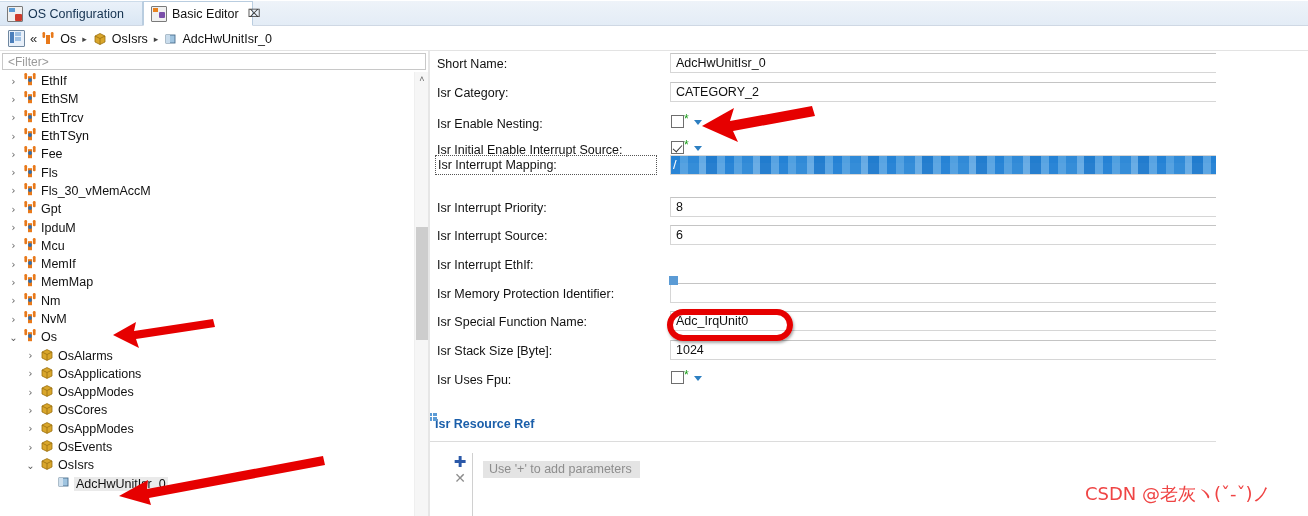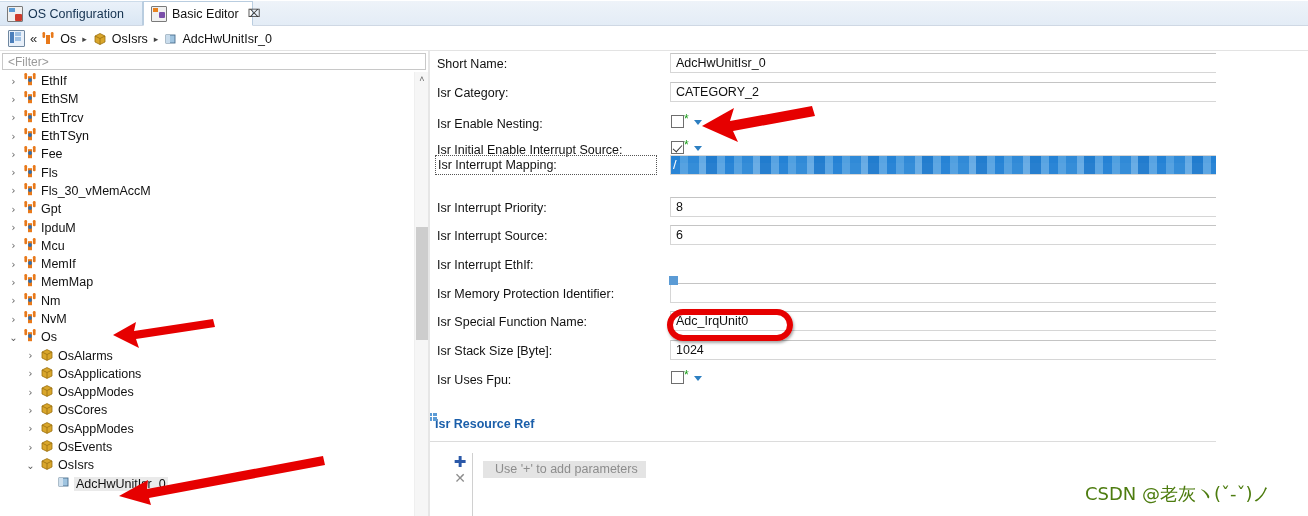--- a/index.html
+++ b/index.html
@@ -243,35 +243,35 @@
   }
   .tool-del {
     color: #8d8d8d; font-size: 14px; line-height: 16px; text-align: center; font-family: "DejaVu Sans", sans-serif;
   }
   .param-box {
     position: absolute; left: 42px; top: 4px; width: 836px; height: 63px;
     border-left: 1px solid #d0d0d0; background: #ffffff; box-sizing: border-box;
   }
   .param-hint {
     position: absolute; left: 10px; top: 8px;
-    background: #e4e4e4; color: #8d8d8d; font-size: 12.5px; padding: 1px 8px 2px 12px;
+    background: #e4e4e4; color: #8d8d8d; font-size: 12.5px; padding: 1px 8px 2px 6px;
   }
 
   
   .anno { position: absolute; pointer-events: none; }
   .anno svg { display: block; overflow: visible; }
   .red-oval {
     position: absolute; left: 667px; top: 309px; width: 126px; height: 32px;
     border: 6px solid #e60000; border-radius: 17px; box-sizing: border-box;
     box-shadow: 1px 2px 3px rgba(0,0,0,.35);
   }
 
   .watermark {
     position: absolute; left: 1085px; top: 482px;
-    color: #4d7c0f; font-size: 18px; white-space: nowrap;
+    color: #ef4444; font-size: 18px; white-space: nowrap;
     font-family: "DejaVu Sans", sans-serif;
   }
 </style>
 </head>
 <body>
 
 <div class="app">
 
   <div class="tabbar">
     <div class="tab-rest"></div>

